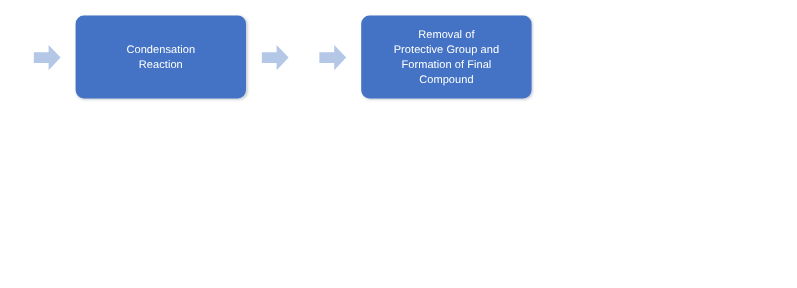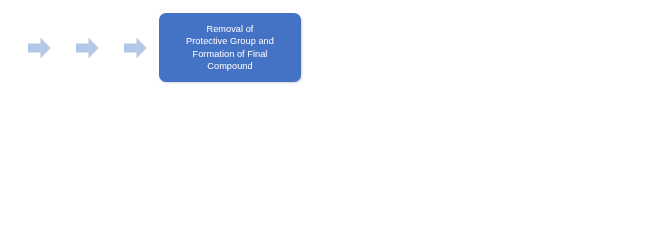--- a/index.html
+++ b/index.html
@@ -62,20 +62,24 @@
 
 <div id="flow-diagram">
 
 
   <div class="flow-connector">
     <svg width="23" height="22" viewBox="0 0 23 22">
       <polygon points="0,6.5 12.5,6.5 12.5,0.5 22.5,11 12.5,21.5 12.5,15.5 0,15.5" fill="#B4C7E7"></polygon>
     </svg>
   </div>
 
+  <div class="process-step">
+    <span class="step-label">Condensation
+Reaction</span>
+  </div>
 
   <div class="flow-connector">
     <svg width="23" height="22" viewBox="0 0 23 22">
       <polygon points="0,6.5 12.5,6.5 12.5,0.5 22.5,11 12.5,21.5 12.5,15.5 0,15.5" fill="#B4C7E7"></polygon>
     </svg>
   </div>
 
 
   <div class="flow-connector">
     <svg width="23" height="22" viewBox="0 0 23 22">

